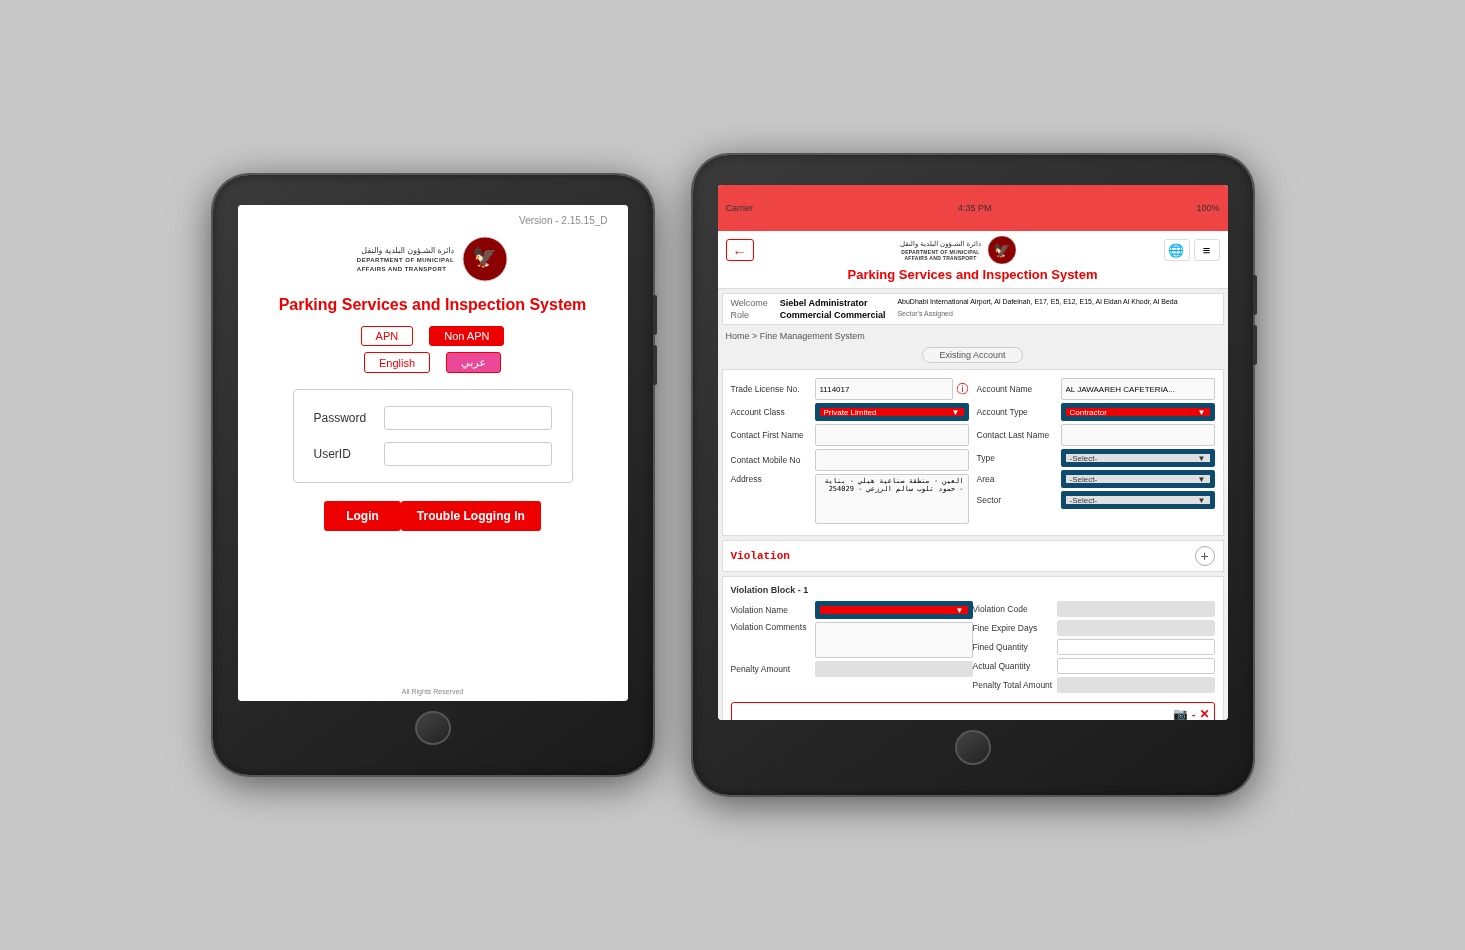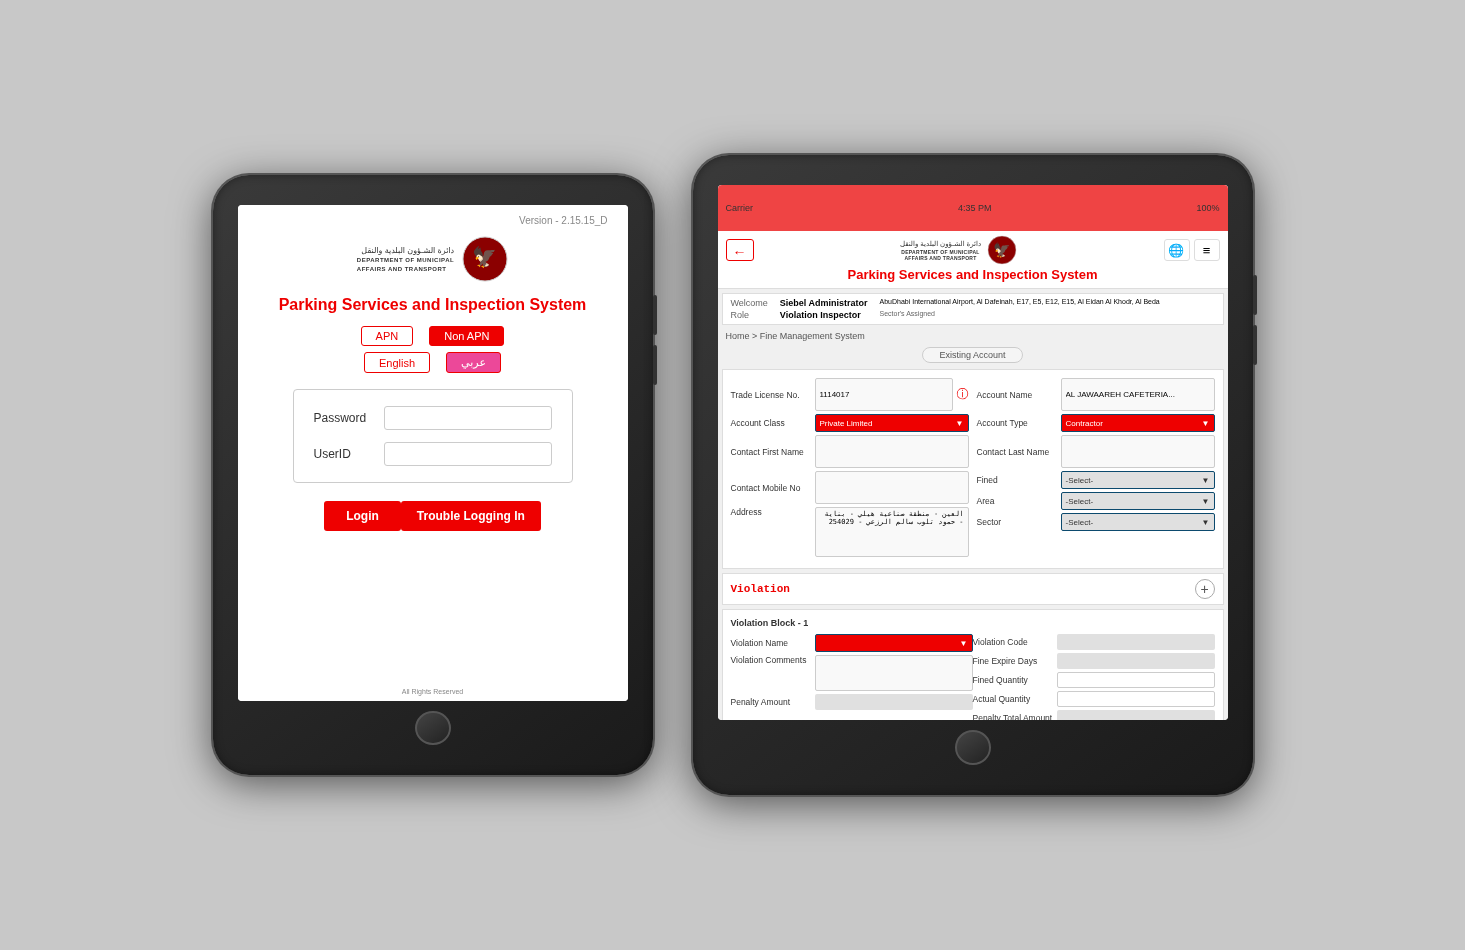--- a/index.html
+++ b/index.html
@@ -397,21 +397,21 @@
 
     .field-label {
       font-size: 8.5px;
       color: #333;
       white-space: nowrap;
       min-width: 80px;
     }
 
     .field-input {
       flex: 1;
-      height: 33px;
+      height: 22px;
       border: 1px solid #ccc;
       border-radius: 2px;
       padding: 0 4px;
       font-size: 8px;
       background: #f9f9f9;
     }
 
     .field-textarea {
       flex: 1;
       height: 50px;
@@ -432,21 +432,21 @@
     .select-wrapper {
       flex: 1;
       position: relative;
       display: flex;
       align-items: center;
     }
 
     .select-box {
       flex: 1;
       height: 18px;
-      border: 1px solid #0c4a6e;
+      border: 5px solid #0c4a6e;
       background: #e00;
       color: #fff;
       font-size: 8px;
       border-radius: 2px;
       padding: 0 4px;
       display: flex;
       align-items: center;
       justify-content: space-between;
     }
 
@@ -664,21 +664,21 @@
           </div>
         </div>
         <div class="app-title-bar">Parking Services and Inspection System</div>
       </div>
 
       <div class="welcome-bar">
         <span class="welcome-label">Welcome</span>
         <span class="welcome-value">Siebel Administrator</span>
         <span class="sector-value" style="font-size:7px;">AbuDhabi International Airport, Al Dafeinah, E17, E5, E12, E15, Al Eidan Al Khodr, Al Beda</span>
         <span class="welcome-label">Role</span>
-        <span class="welcome-value">Violation Inspector</span>
+        <span class="welcome-value">Commercial Commercial</span>
         <span class="sector-label" style="font-size:7px;">Sector's Assigned</span>
       </div>
 
       <div class="breadcrumb">Home &gt; Fine Management System</div>
 
       <div class="content-area">
 
         <div class="existing-account-header">
           <div class="existing-account-pill">Existing Account</div>
         </div>
@@ -736,21 +736,21 @@
                   </div>
                 </div>
               </div>
 
               <div class="field-row">
                 <span class="field-label">Contact Last Name</span>
                 <input class="field-input" type="text" style="">
               </div>
 
               <div class="field-row">
-                <span class="field-label">Fined</span>
+                <span class="field-label">Type</span>
                 <div class="select-wrapper">
                   <div class="select-box select-box-gray">
                     <span>-Select-</span>
                     <span class="select-arrow">▼</span>
                   </div>
                 </div>
               </div>
 
               <div class="field-row">
                 <span class="field-label">Area</span>

